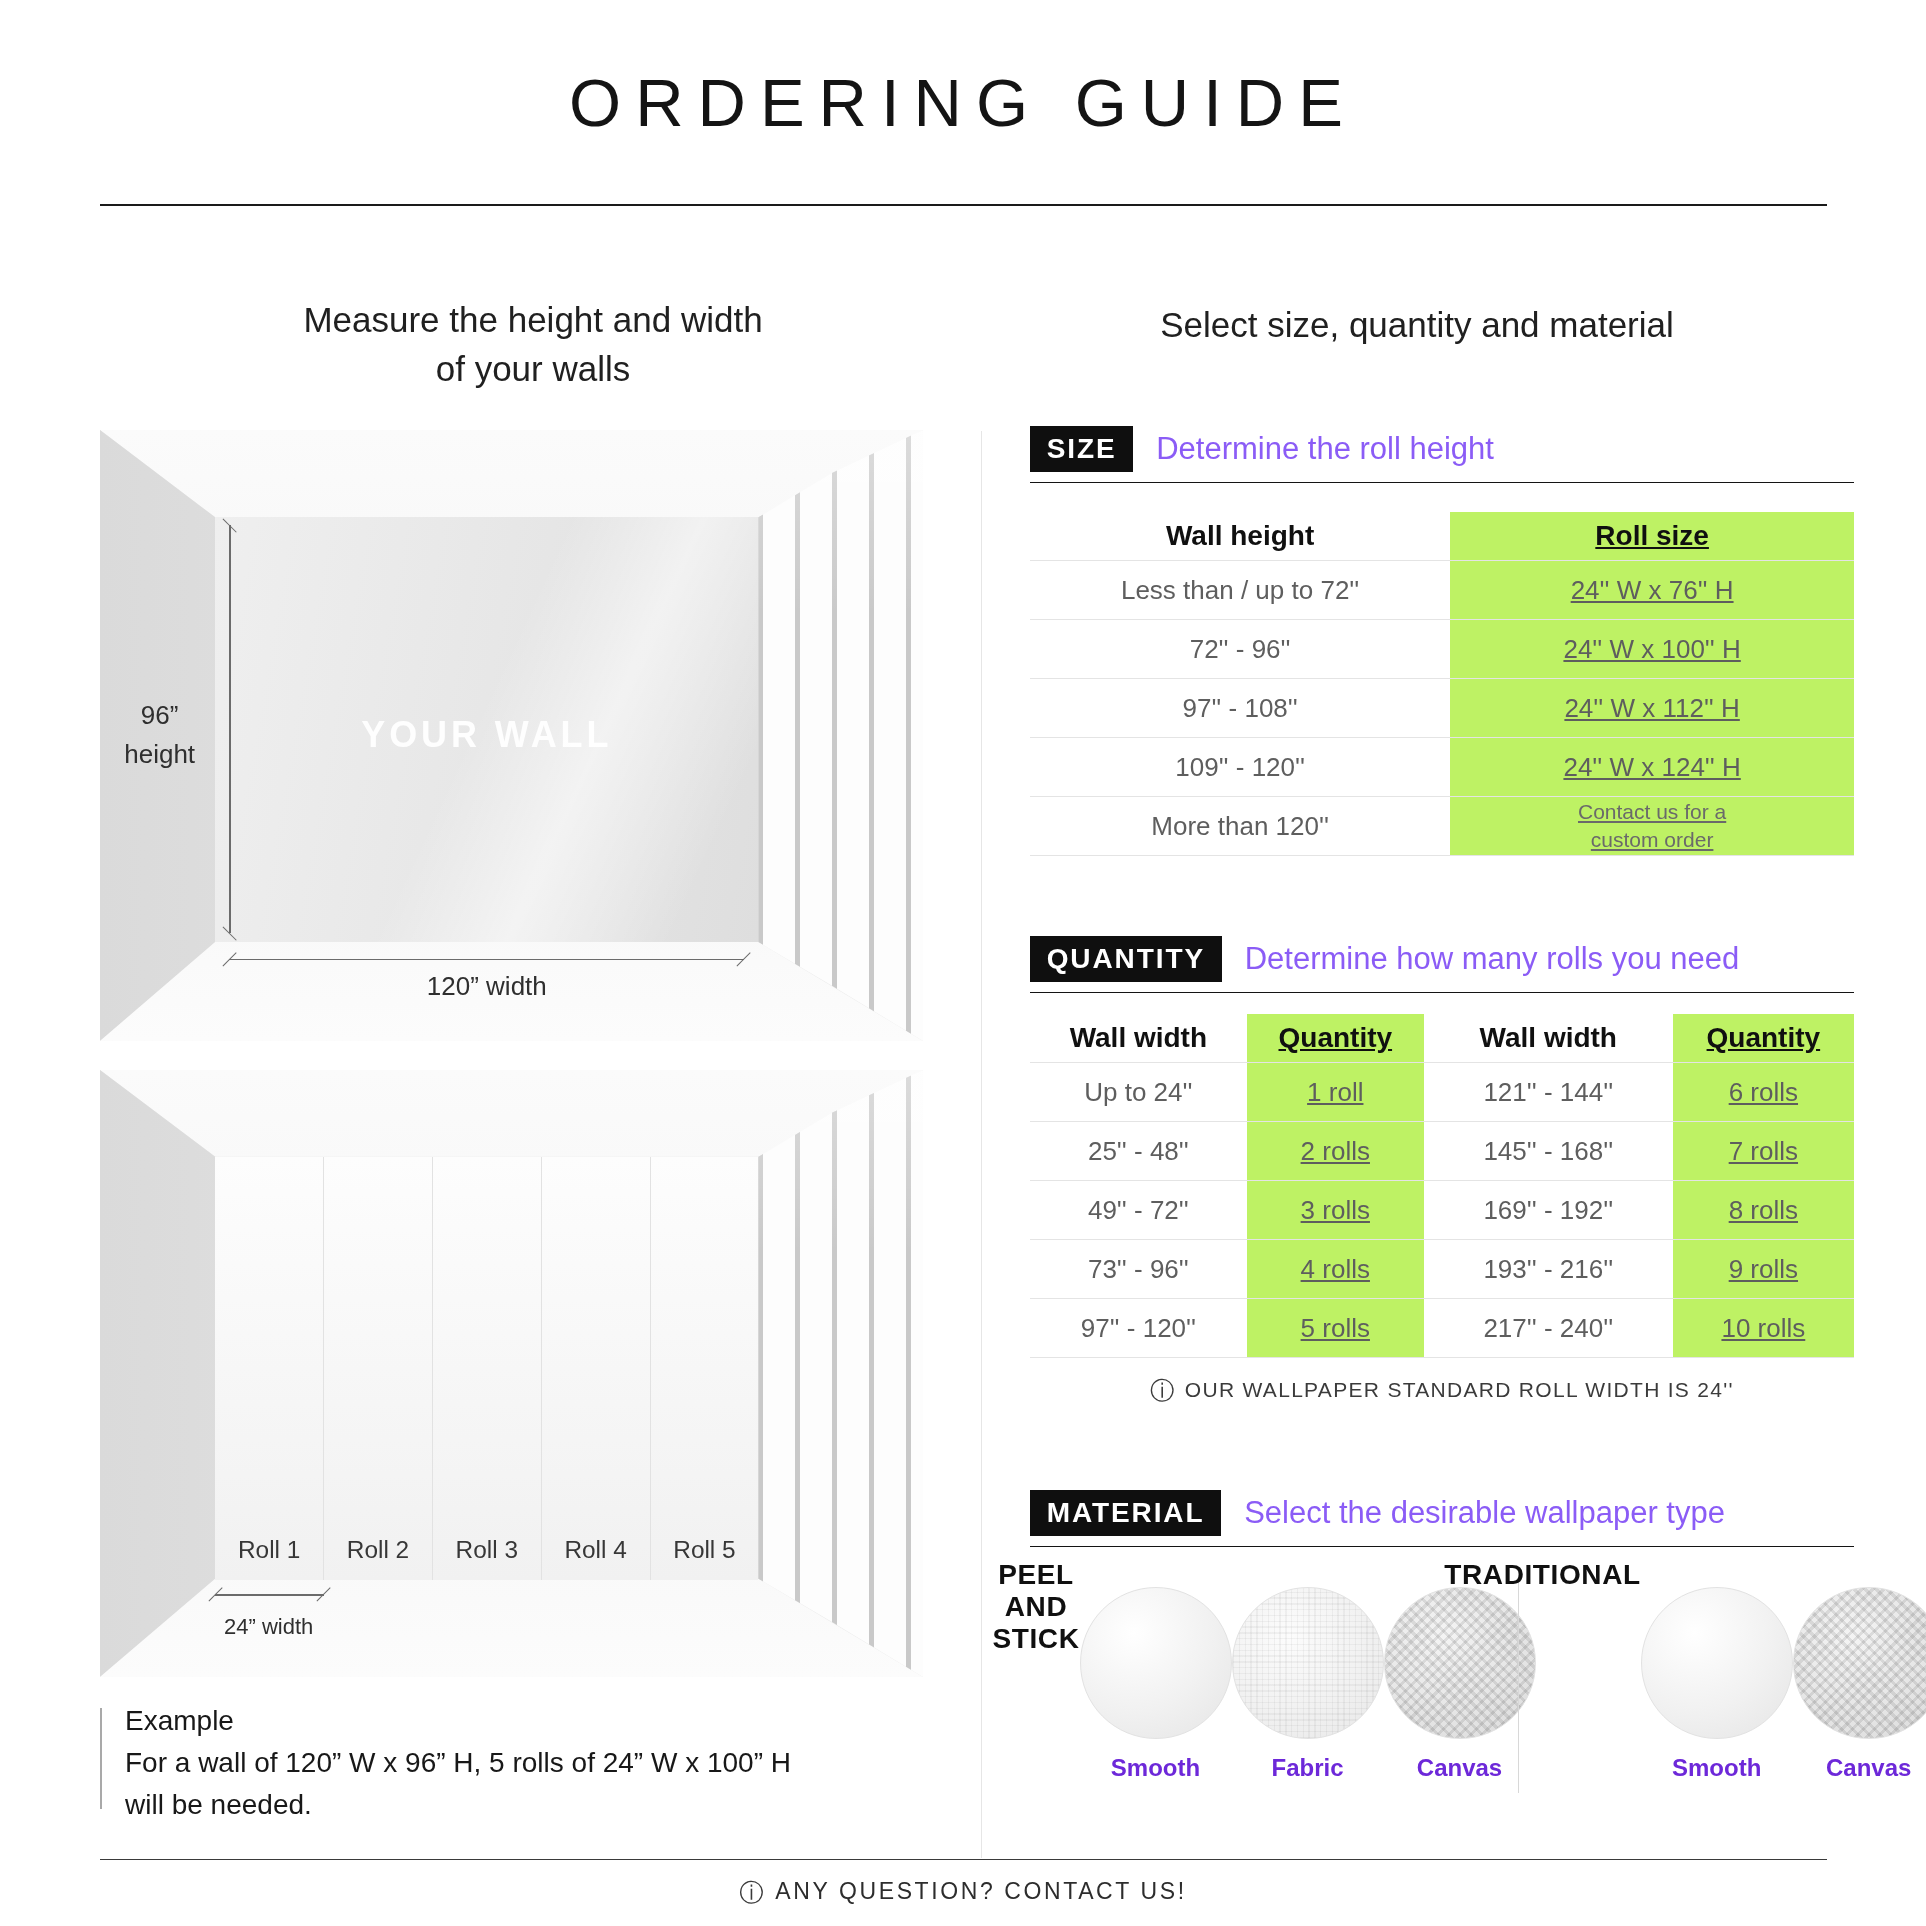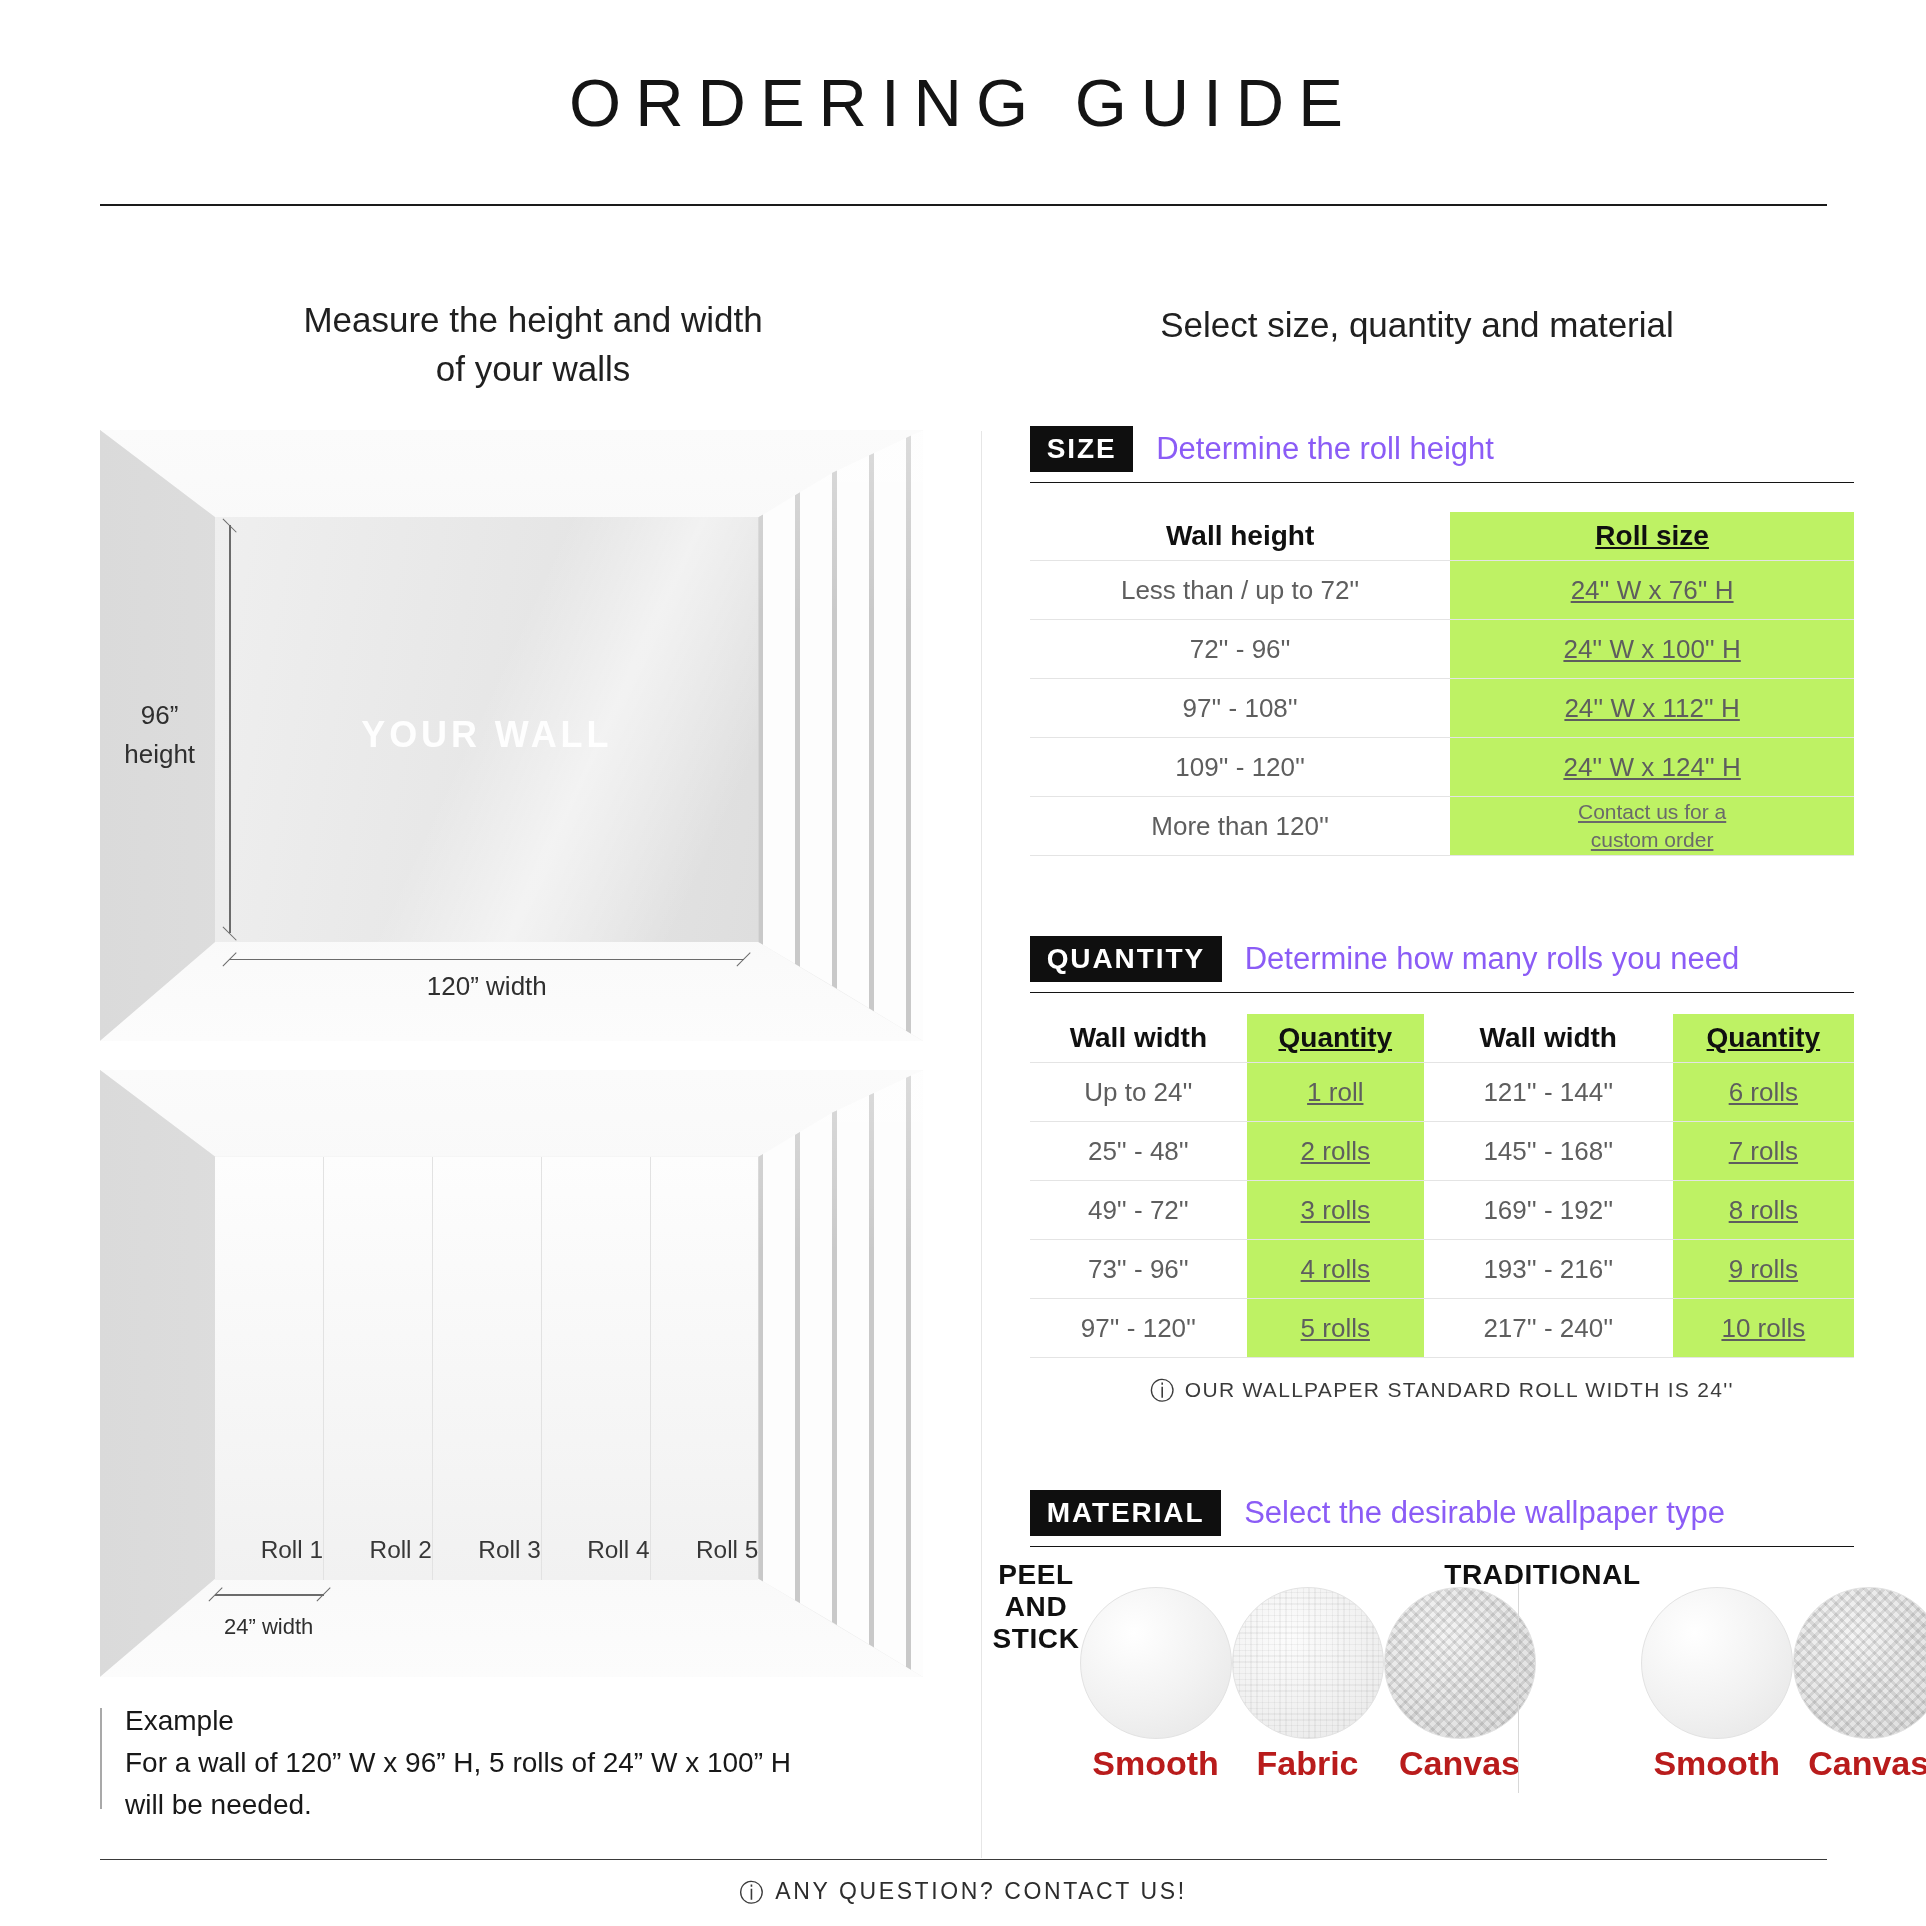--- a/index.html
+++ b/index.html
@@ -66,21 +66,21 @@
           font-size:26px; color:#2f2f2f; line-height:1.5; }
   .wall-label { left:14%; top:46.5%; width:66%; text-align:center; font-size:36px;
           font-weight:700; letter-spacing:3.9px; color:rgba(255,255,255,0.94); }
   .width-label { left:14%; top:88.6%; width:66%; text-align:center; font-size:26px; color:#2f2f2f; }
 
   
   .rolls { left:14%; top:14.3%; width:66%; height:69.8%; display:flex;
           background:linear-gradient(180deg,#fdfdfd,#f1f1f1); }
   .roll { position:relative; flex:1; border-right:1.3px solid #e2e2e2; }
   .roll:last-child { border-right:none; }
-  .roll-label { position:absolute; left:0; right:0; bottom:4%; text-align:right;
+  .roll-label { position:absolute; left:0; right:0; bottom:4%; text-align:center;
           font-size:24.4px; color:#373737; }
   #room2 .dim-h-small { left:14%; width:13.2%; top:86.4%; }
   .small-width-label { left:6.5%; top:89.6%; width:28%; text-align:center;
           font-size:22px; color:#2f2f2f; }
 
   
   .example-bar { position:absolute; left:100px; top:1708px; width:1.9px; height:101px; background:#a9a9a9; }
   .example { position:absolute; left:125px; top:1700px; font-size:28px; line-height:1.5; color:#181818; }
 
   
@@ -116,21 +116,21 @@
   .circle { width:152px; height:152px; border-radius:50%; border:0.6px solid #e2e2e2; box-sizing:border-box; }
   .tex-smooth { background: radial-gradient(circle at 35% 30%, #ffffff 0%, #f1f1f1 55%, #e4e4e4 100%); }
   .tex-fabric { background:
       repeating-linear-gradient(0deg, rgba(0,0,0,0.045) 0 1.3px, rgba(0,0,0,0) 1.3px 5.8px),
       repeating-linear-gradient(90deg, rgba(0,0,0,0.045) 0 1.3px, rgba(0,0,0,0) 1.3px 5.8px),
       radial-gradient(circle at 38% 32%, #fcfcfc 0%, #eeeeee 70%, #e6e6e6 100%); }
   .tex-canvas { background:
       repeating-linear-gradient(45deg, rgba(0,0,0,0.09) 0 3.2px, rgba(0,0,0,0) 3.2px 7.7px),
       repeating-linear-gradient(-45deg, rgba(0,0,0,0.09) 0 3.2px, rgba(0,0,0,0) 3.2px 7.7px),
       radial-gradient(circle at 38% 32%, #f4f4f4 0%, #e2e2e2 70%, #d8d8d8 100%); }
-  .swatch-label { margin-top:5px; font-size:34px; font-weight:700; color:#b91c1c; }
+  .swatch-label { margin-top:15px; font-size:24px; font-weight:700; color:#6d28d9; }
   .material-divider { position:absolute; left:1518px; top:1567px; width:1.3px; height:226px; background:#d8d8d8; }
 
   
   .footer { position:absolute; left:0; top:1877px; width:100%; text-align:center;
           font-size:23px; letter-spacing:2.6px; color:#2d2d2d; }
 </style>
 </head>
 <body>
 
 <div class="page">

